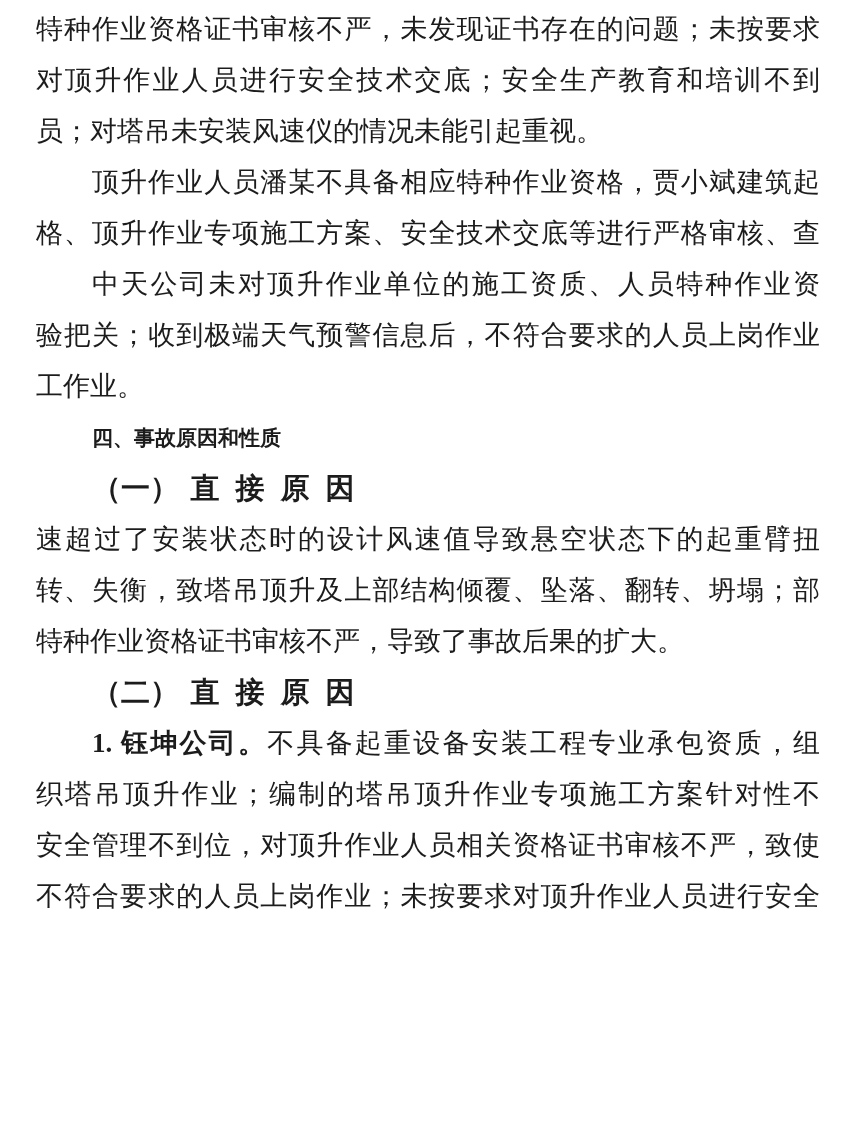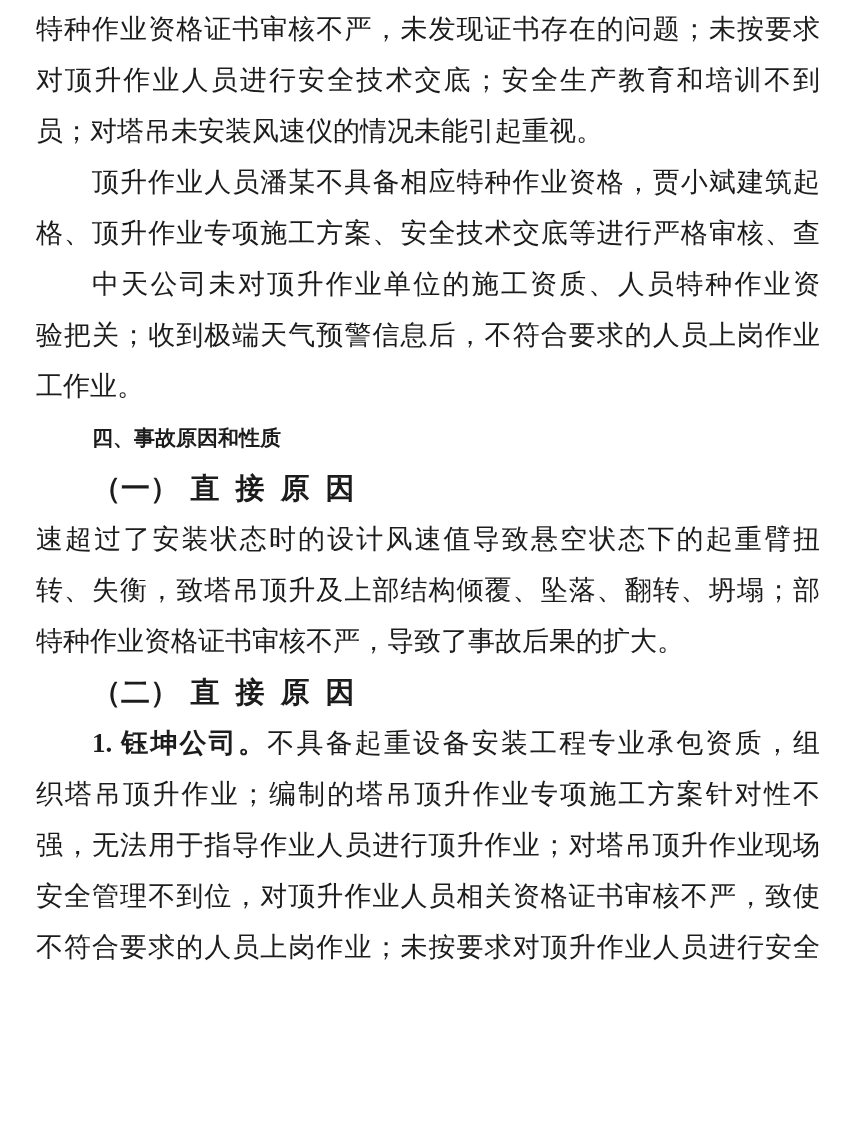--- a/index.html
+++ b/index.html
@@ -62,16 +62,15 @@
     <div class="line just"><span>验把关；收到极端天气预警信息后，不符合要求的人员上岗作业</span></div>
     <div class="line"><span>工作业。</span></div>
     <div class="line h1 ind2"><span class="b">四、事故原因和性质</span></div>
     <div class="line h2 ind2"><span class="b">（一）</span><span class="b t2">直接原因</span></div>
     <div class="line just"><span>速超过了安装状态时的设计风速值导致悬空状态下的起重臂扭</span></div>
     <div class="line just"><span>转、失衡，致塔吊顶升及上部结构倾覆、坠落、翻转、坍塌；部</span></div>
     <div class="line"><span>特种作业资格证书审核不严，导致了事故后果的扩大。</span></div>
     <div class="line h2 ind2"><span class="b">（二）</span><span class="b t2">直接原因</span></div>
     <div class="line just ind2"><span class="b">1. 钰坤公司。</span><span>不具备起重设备安装工程专业承包资质，组</span></div>
     <div class="line just"><span>织塔吊顶升作业；编制的塔吊顶升作业专项施工方案针对性不</span></div>
-    <div class="line just"><span>强，无法用于指导作业人员进行顶升作业；对塔吊顶升作业现场</span></div>
     <div class="line just"><span>安全管理不到位，对顶升作业人员相关资格证书审核不严，致使</span></div>
     <div class="line just"><span>不符合要求的人员上岗作业；未按要求对顶升作业人员进行安全</span></div>
   </div>
 
 </body></html>

